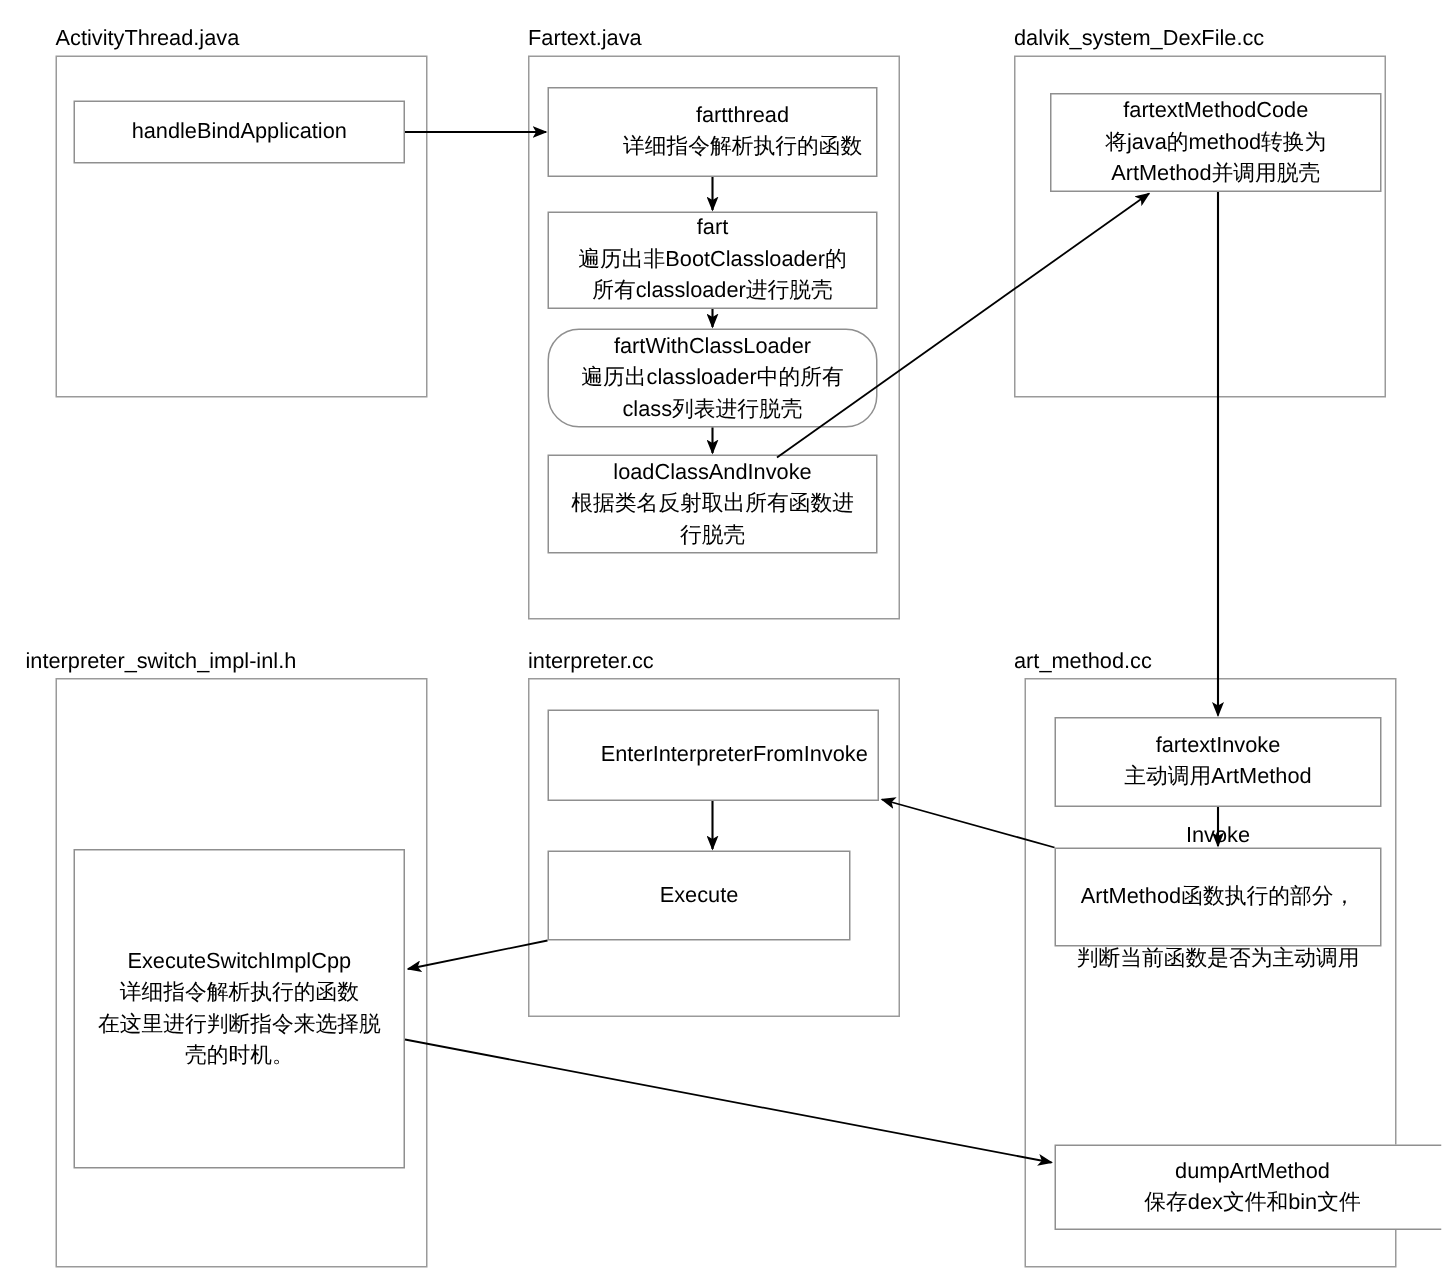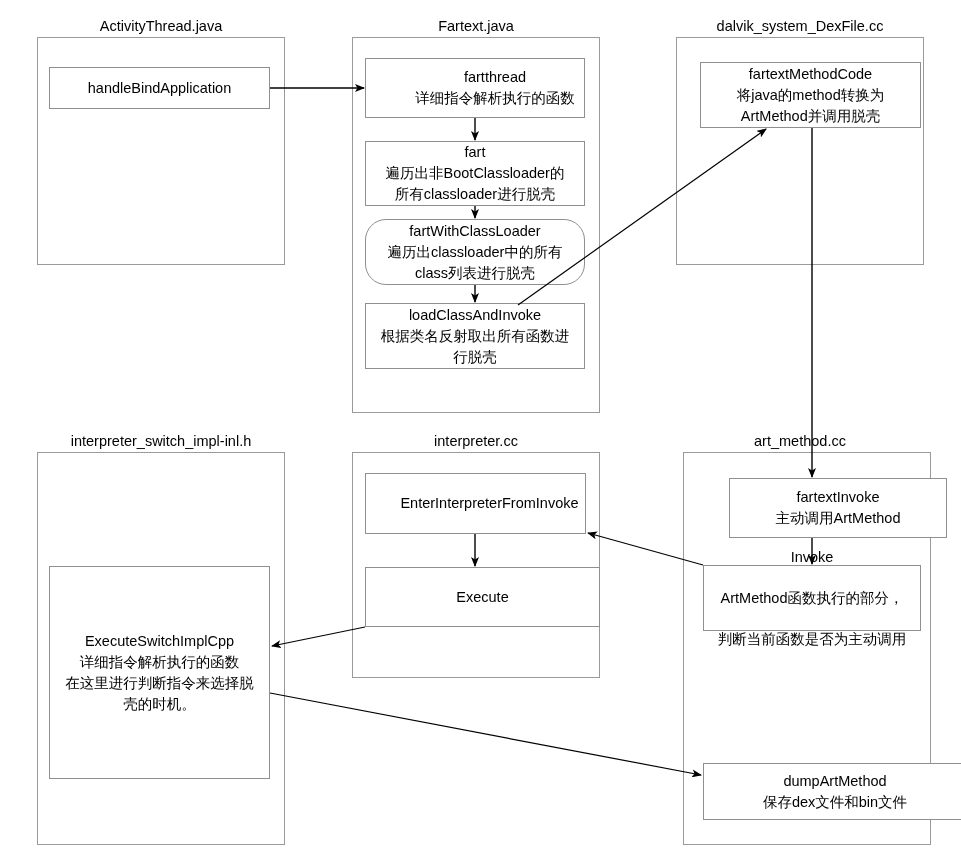--- a/index.html
+++ b/index.html
@@ -13,21 +13,20 @@
     height: 857px;
     background: #ffffff;
     font-family: "Liberation Sans", "DejaVu Sans", sans-serif;
     color: #000000;
     overflow: hidden;
   }
   .group-title {
     position: absolute;
     font-size: 14.5px;
     line-height: 17px;
-    text-align: center;
     white-space: nowrap;
     color: #000;
   }
   .group-box {
     position: absolute;
     border: 1px solid #9a9a9a;
     box-sizing: border-box;
     background: transparent;
   }
   .node {
@@ -109,28 +108,28 @@
     <span class="ln">壳的时机。</span>
   </div>
 
   <div class="group-title" style="left:352px; top:433px; width:248px;">interpreter.cc</div>
   <div class="group-box" style="left:352px; top:452px; width:248px; height:226px;"></div>
 
   <div class="node" style="left:365px; top:473px; width:221px; height:61px;padding-left:32px;">
     <span class="ln">EnterInterpreterFromInvoke</span>
   </div>
 
-  <div class="node" style="left:365px; top:567px; width:235px; height:60px;">
+  <div class="node" style="left:365px; top:567px; width:202px; height:60px;">
     <span class="ln">Execute</span>
   </div>
 
   <div class="group-title" style="left:676px; top:433px; width:248px;">art_method.cc</div>
   <div class="group-box" style="left:683px; top:452px; width:248px; height:393px;"></div>
 
-  <div class="node" style="left:703px; top:478px; width:218px; height:60px;margin-left:26px;">
+  <div class="node" style="left:703px; top:478px; width:218px; height:60px;">
     <span class="ln">fartextInvoke</span>
     <span class="ln">主动调用ArtMethod</span>
   </div>
 
   <div class="node" style="left:703px; top:565px; width:218px; height:66px;gap:20px;">
     <span class="ln">Invoke</span>
     <span class="ln">ArtMethod函数执行的部分，</span>
     <span class="ln">判断当前函数是否为主动调用</span>
   </div>
 

